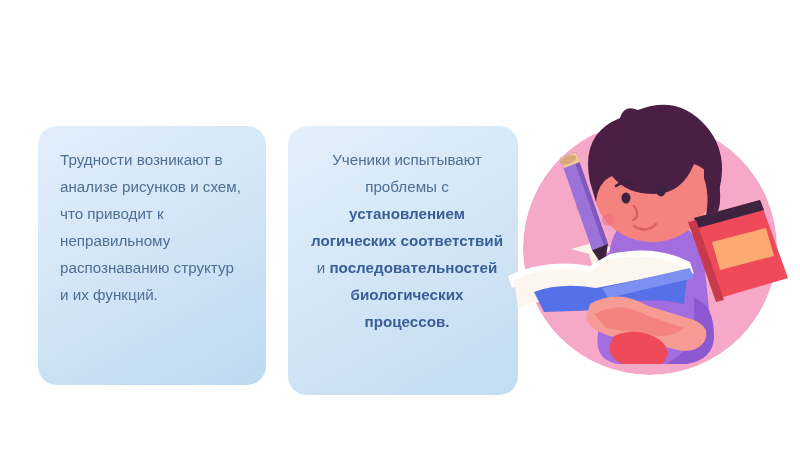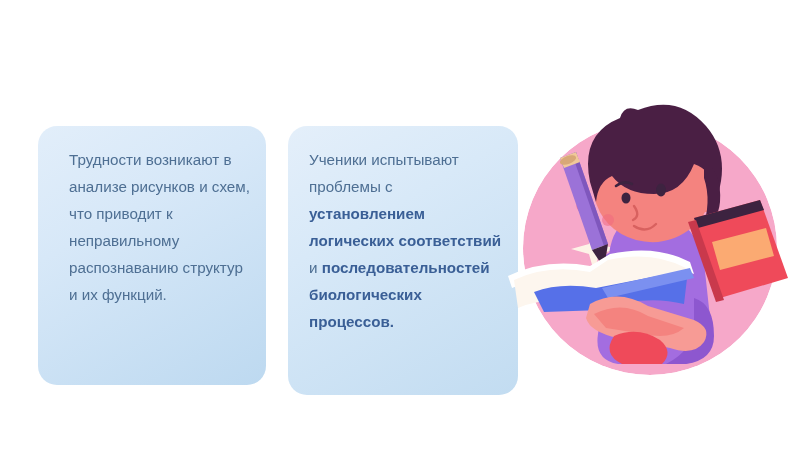--- a/index.html
+++ b/index.html
@@ -55,29 +55,29 @@
     left: 38px;
     top: 126px;
     width: 228px;
     height: 259px;
     background: linear-gradient(150deg, #e2eefa 0%, #d7e8f8 35%, #bdd9f0 100%);
   }
   #card-left .card-text {
     left: 22px;
     top: 20px;
     width: 186px;
-    margin-left: 9px;
   }
 
   #card-right {
     left: 288px;
     top: 126px;
     width: 230px;
     height: 269px;
     background: linear-gradient(150deg, #e4effa 0%, #d8e9f8 35%, #c2dcf1 100%);
+    text-align: center;
   }
   #card-right .card-text {
     left: 21px;
     top: 20px;
     width: 196px;
   }
 
   
   #illustration {
     position: absolute;

